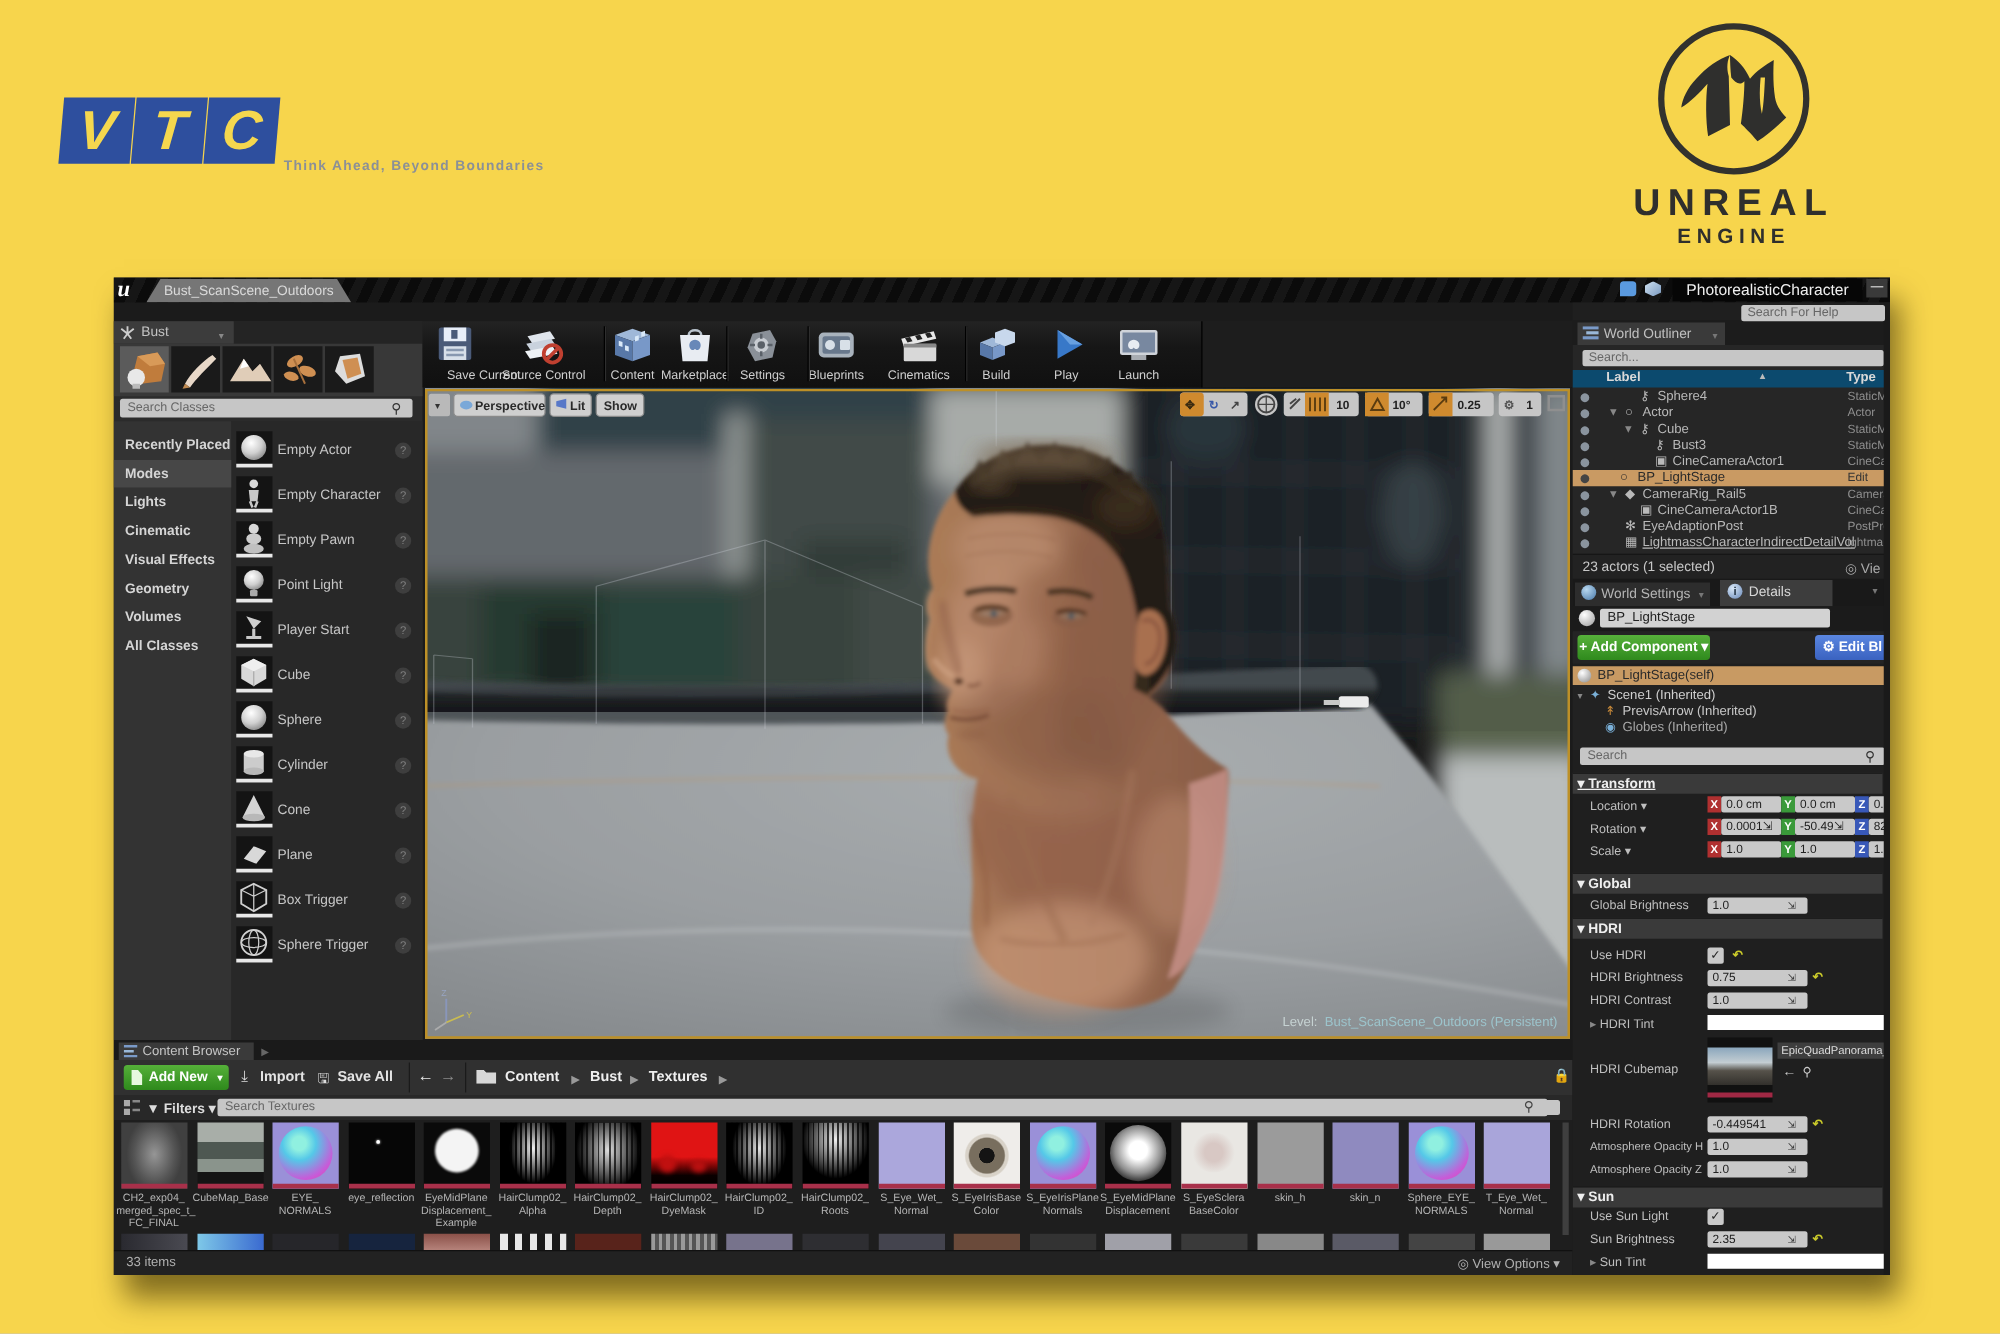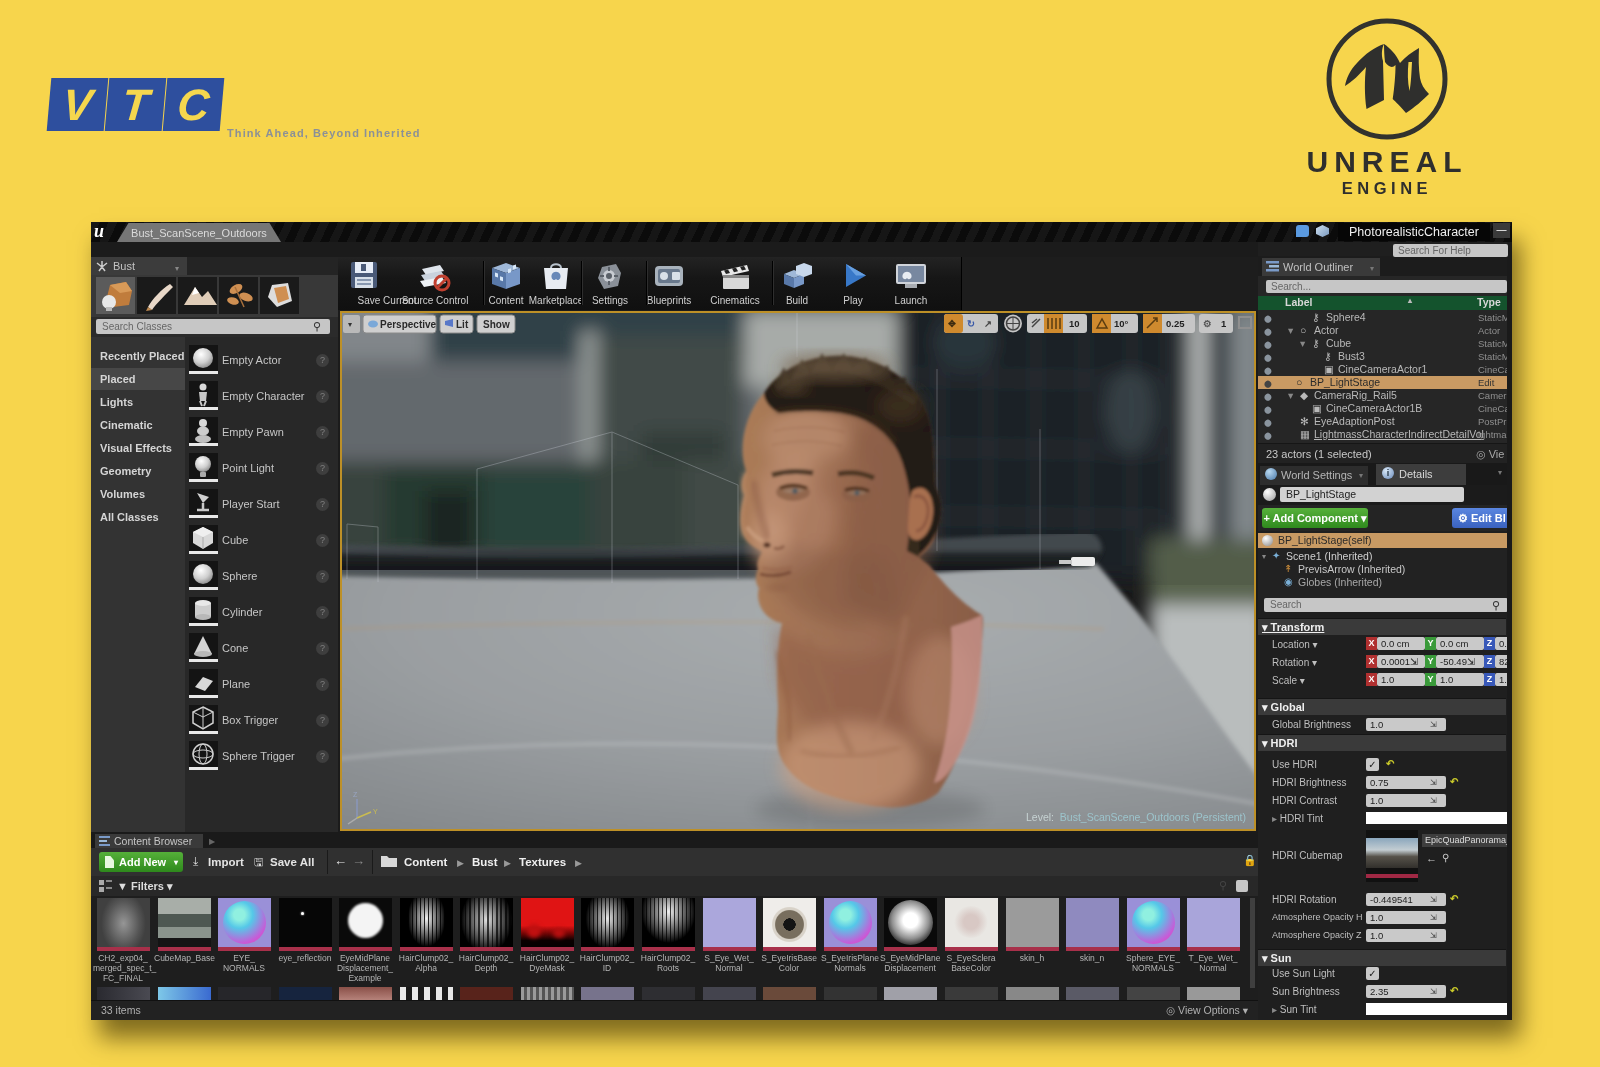--- a/index.html
+++ b/index.html
@@ -61,21 +61,21 @@
   .tstripe{position:absolute;left:0;bottom:0;width:100%;height:4px;background:#a8304a;}
   .tlabel{position:absolute;top:121px;width:60px;text-align:center;color:#b5b5b5;font-size:8.5px;line-height:10px;}
 </style>
 </head>
 <body>
 <div id="page">
 
   <div class="vtcbox" style="left:49px;">V</div>
   <div class="vtcbox" style="left:107px;">T</div>
   <div class="vtcbox" style="left:165px;">C</div>
-  <div id="tagline">Think Ahead, Beyond Inherited</div>
+  <div id="tagline">Think Ahead, Beyond Boundaries</div>
 
   <svg class="abs" style="left:1297px;top:16px" width="185" height="190" viewBox="0 0 185 190">
     <circle cx="90" cy="63" r="58" fill="none" stroke="#32322e" stroke-width="5"></circle>
     <g fill="#2f2f2d" transform="translate(23,0)">
       <path d="M 64 28
         C 55 31 45 38 37 47
         C 30 54 26 63 25 70
         C 32 66 40 58 46 51
         C 44.5 63 44.5 80 46.5 93
         L 64 84
@@ -156,21 +156,21 @@
         <path d="M178 11 L190 9 L193 22 L182 26 Z" fill="#cf8f52"></path>
           </g>
       </svg>
       
       <div class="searchbox" style="left:5px;top:62px;width:228px;height:15px;line-height:15px;padding-left:6px;">Search Classes</div>
       <div class="abs" style="left:222px;top:63px;color:#333;font-size:11px;">⚲</div>
       
       <div class="abs" style="left:0;top:80px;width:94px;height:495px;background:#333333;"></div>
       <div class="abs" style="left:94px;top:80px;width:153px;height:495px;background:#282828;"></div>
       <div class="cat" style="top:88px;">Recently Placed</div>
-      <div class="cat" style="top:111px;background:#474747;width:85px;">Placed</div>
+      <div class="cat" style="top:111px;background:#474747;width:85px;">Modes</div>
       <div class="cat" style="top:134px;">Lights</div>
       <div class="cat" style="top:157px;">Cinematic</div>
       <div class="cat" style="top:180px;">Visual Effects</div>
       <div class="cat" style="top:203px;">Geometry</div>
       <div class="cat" style="top:226px;">Volumes</div>
       <div class="cat" style="top:249px;">All Classes</div>
       
       <div class="item" style="top:86px;">
           <div class="iico"><svg width="29" height="26">
               <circle cx="14" cy="13" r="10" fill="url(#gsph)"></circle>
@@ -648,21 +648,21 @@
       <div class="abs" style="left:4px;top:16px;width:118px;height:18px;background:#3a3a3a;color:#c0c0c0;line-height:18px;font-size:11px;">
         <svg class="abs" style="left:4px;top:3px;" width="13" height="12">
             <rect x="0" y="0" width="13" height="2.5" fill="#7a9ac8"></rect>
             <rect x="3" y="4" width="10" height="2.5" fill="#9ab8d8"></rect>
             <rect x="0" y="8" width="13" height="2.5" fill="#7a9ac8"></rect>
           </svg>
         <span style="margin-left:21px;">World Outliner</span></div>
       <div class="abs" style="left:112px;top:22px;color:#777;font-size:8px;">▾</div>
       <div class="abs" style="left:0;top:34px;width:254px;height:172px;background:#262626;"></div>
       <div class="searchbox" style="left:8px;top:38px;width:236px;height:13px;line-height:13px;padding-left:5px;">Search...</div>
-      <div class="abs" style="left:0;top:54px;width:254px;height:14px;background:#14532d;color:#d8d8d8;font-size:10.5px;font-weight:bold;">
+      <div class="abs" style="left:0;top:54px;width:254px;height:14px;background:#0c4a6e;color:#d8d8d8;font-size:10.5px;font-weight:bold;">
         <span class="abs" style="left:27px;">Label</span>
           <span class="abs" style="left:150px;color:#bbb;font-size:8px;">▴</span>
           <span class="abs" style="left:219px;">Type</span>
         </div>
 
       <div class="treerow" style="top:69px;">
           <span class="eye">⬤</span>
           <span class="abs" style="left:54px;">⚷</span>
           <span class="abs" style="left:68px;">Sphere4</span>
           <span class="ty">StaticMe</span>
@@ -870,20 +870,21 @@
       <div class="abs" style="left:1152px;top:22px;color:#888;font-size:11px;">🔒</div>
 
       <div class="abs" style="left:0;top:44px;width:1167px;height:20px;background:#282828;"></div>
       <svg class="abs" style="left:8px;top:48px;" width="13" height="12">
           <rect x="0" y="0" width="5" height="5" fill="#aaa"></rect>
           <rect x="7" y="0" width="6" height="2" fill="#888"></rect>
           <rect x="0" y="7" width="5" height="5" fill="#aaa"></rect>
           <rect x="7" y="7" width="6" height="2" fill="#888"></rect>
         </svg>
       <div class="abs" style="left:26px;top:48px;color:#ddd;font-weight:bold;font-size:11px;">▼ Filters ▾</div>
+      <div class="searchbox" style="left:83px;top:47px;width:1058px;height:14px;line-height:14px;padding-left:6px;">Search Textures</div>
       <div class="abs" style="left:1128px;top:47px;color:#444;font-size:11px;">⚲</div>
       <div class="abs" style="left:1145px;top:48px;width:12px;height:12px;background:#c6c6c6;border-radius:2px;"></div>
 
       <div class="tile" style="left:6px;background:radial-gradient(ellipse 42% 58% at 50% 48%,#969696,#555 72%,#404040);">
           <div class="tstripe"></div>
         </div>
       <div class="tile" style="left:67px;background:linear-gradient(#a8aea8 0% 30%,#4e5852 30% 55%,#8a948c 55% 75%,#141414 75%);">
           <div class="tstripe"></div>
         </div>
       <div class="tile" style="left:127px;background:#9a90d8;">

